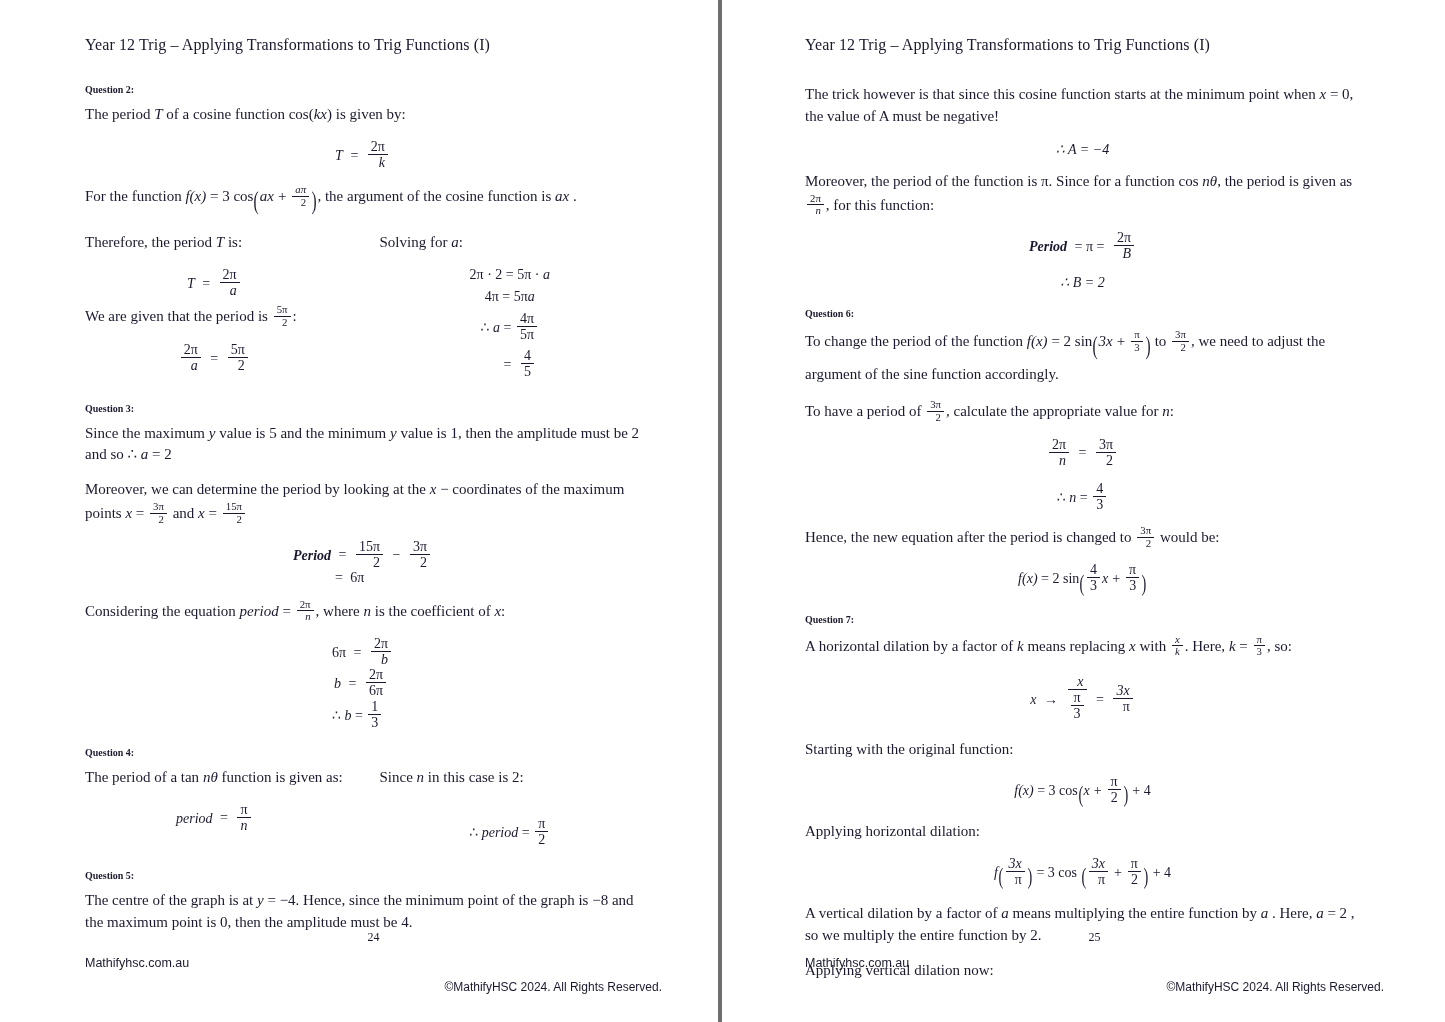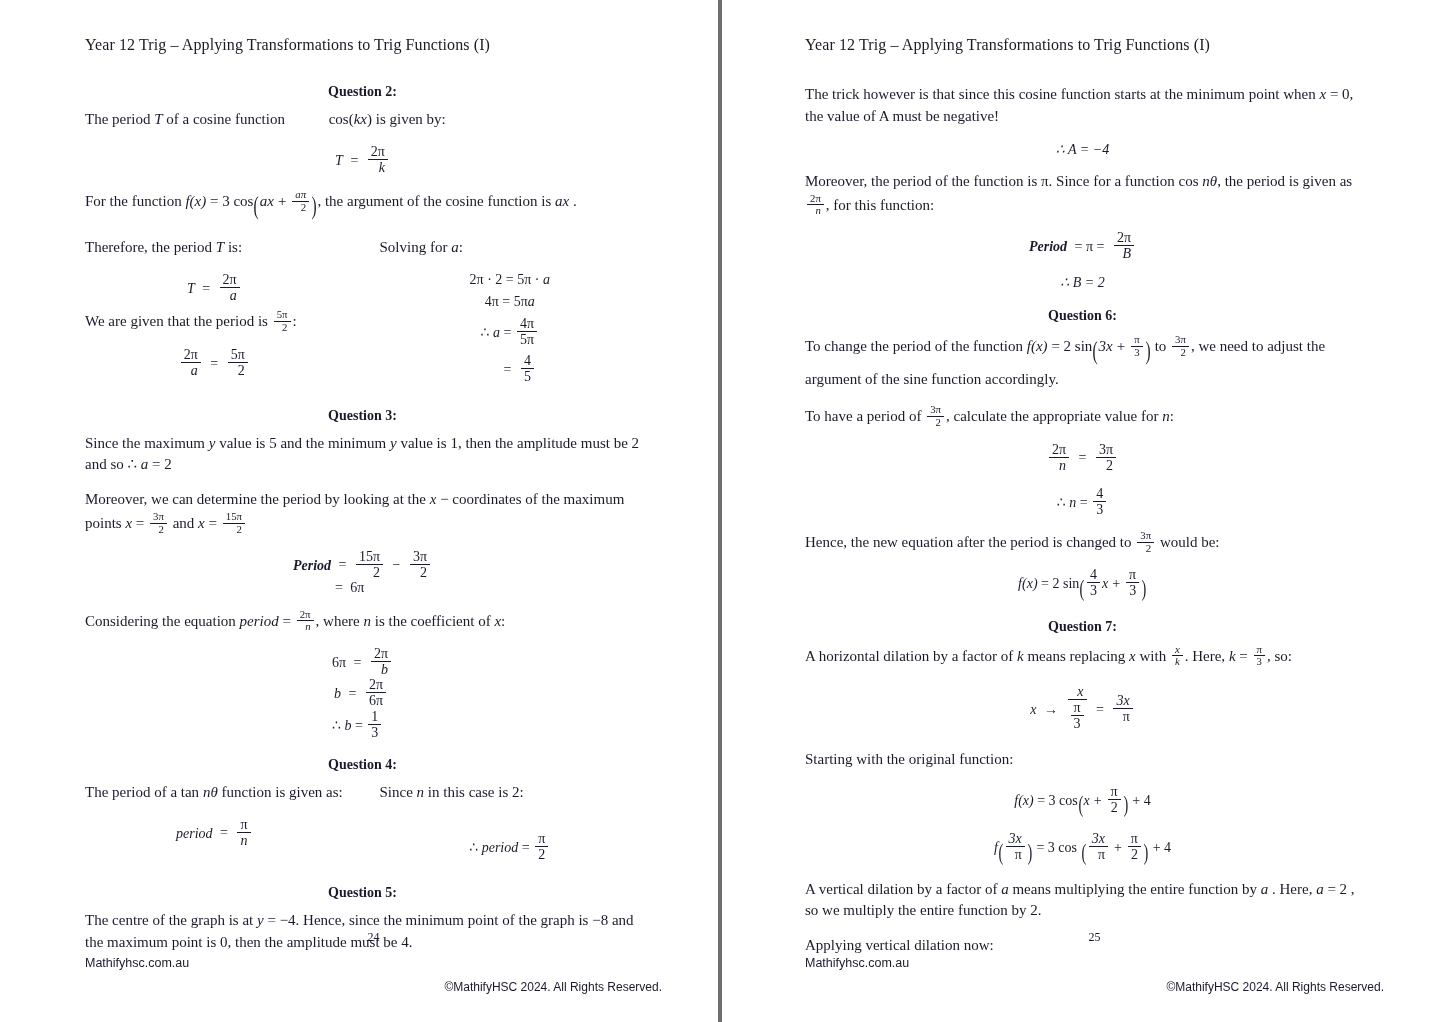--- a/index.html
+++ b/index.html
@@ -46,40 +46,39 @@
   }
 
   
   .doc-header {
     font-size: 16px;
     letter-spacing: .1px;
     margin-bottom: 30px;
   }
   .qhead {
     font-weight: bold;
-    font-size: 14px;
+    font-size: 10px;
     margin: 17px 0 9px 0;
-    text-align: center;
   }
   p.para {
     font-size: 15px;
     line-height: 1.46;
     margin: 0 0 13px 0;
     text-align: left;
   }
   .eq {
     text-align: center;
     margin: 11px 0 13px 0;
     font-size: 14px;
   }
   .eq.tight { margin: 4px 0 6px 0; }
 
   
   .mi { font-style: italic; }
-  .mtxt { font-style: normal; margin-left: 40px; }
+  .mtxt { font-style: normal; }
   .op { margin: 0 4px; }
   .frac {
     display: inline-block;
     vertical-align: -0.52em;
     text-align: right;
     line-height: 1.08;
     margin: 0 2px;
   }
   .frac > .num { display: block; padding: 0 3px; }
   .frac > .den {
@@ -348,20 +347,21 @@
         <span class="op">=</span>
         <span class="frac"><span class="num mi">3x</span><span class="den">π</span></span>
       </div>
 
       <p class="para">Starting with the original function:</p>
 
       <div class="eq">
         <span class="mi">f</span><span class="mi">(x)</span><span> = 3 cos</span><span class="paren">(</span><span class="mi">x</span><span class="op">+</span><span class="frac"><span class="num">π</span><span class="den">2</span></span><span class="paren">)</span><span style="margin-left:4px;">+ 4</span>
       </div>
 
+      <p class="para">Applying horizontal dilation:</p>
 
       <div class="eq">
         <span class="mi">f</span><span class="paren">(</span><span class="frac"><span class="num mi">3x</span><span class="den">π</span></span><span class="paren">)</span><span class="op">= 3 cos</span><span class="paren">(</span><span class="frac"><span class="num mi">3x</span><span class="den">π</span></span><span class="op">+</span><span class="frac"><span class="num">π</span><span class="den">2</span></span><span class="paren">)</span><span style="margin-left:4px;">+ 4</span>
       </div>
 
       <p class="para"><span>A vertical dilation by a factor of </span><span class="mi">a</span><span> means multiplying the entire function by </span><span class="mi">a</span><span> . Here, </span><span class="mi">a</span><span> = 2 , so we multiply the entire function by 2.</span></p>
 
       <p class="para">Applying vertical dilation now:</p>
 
     </div>

